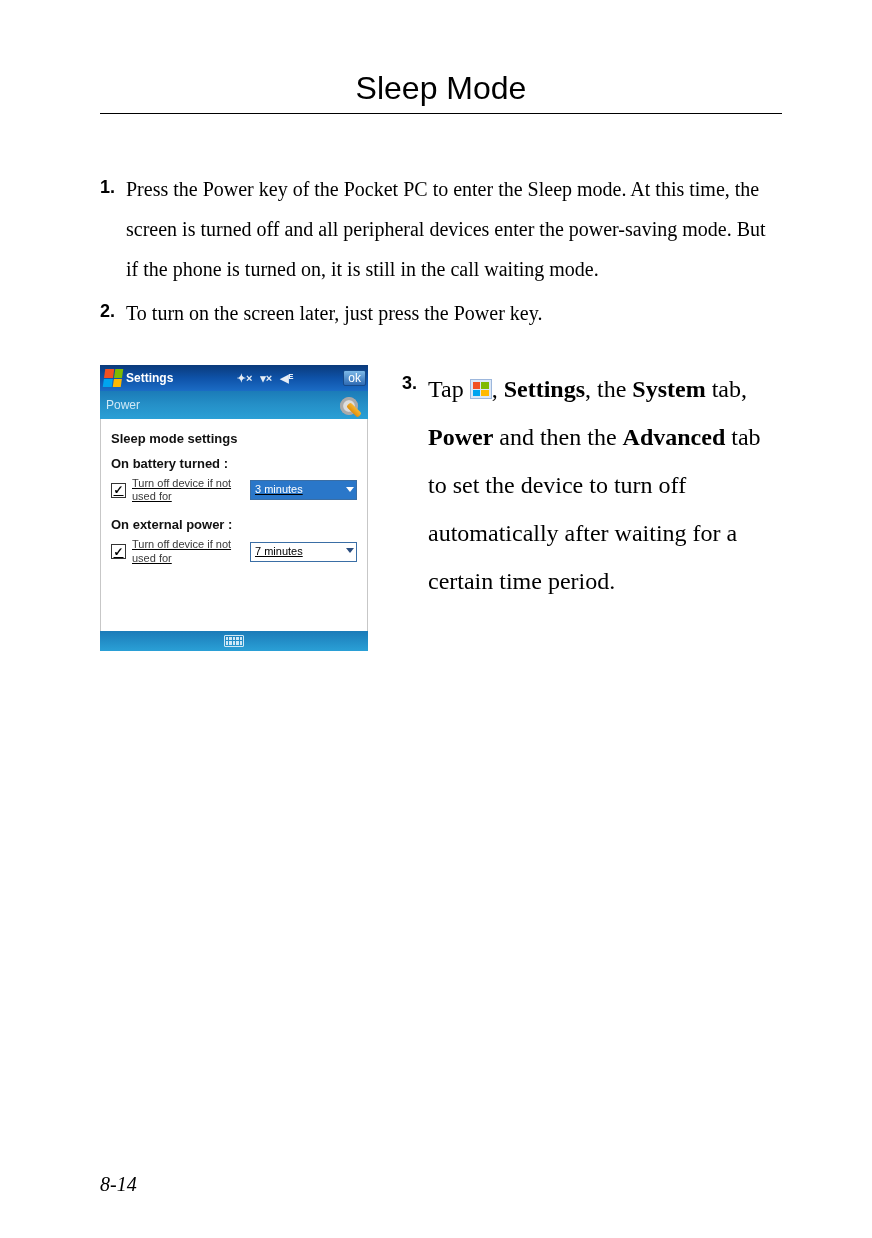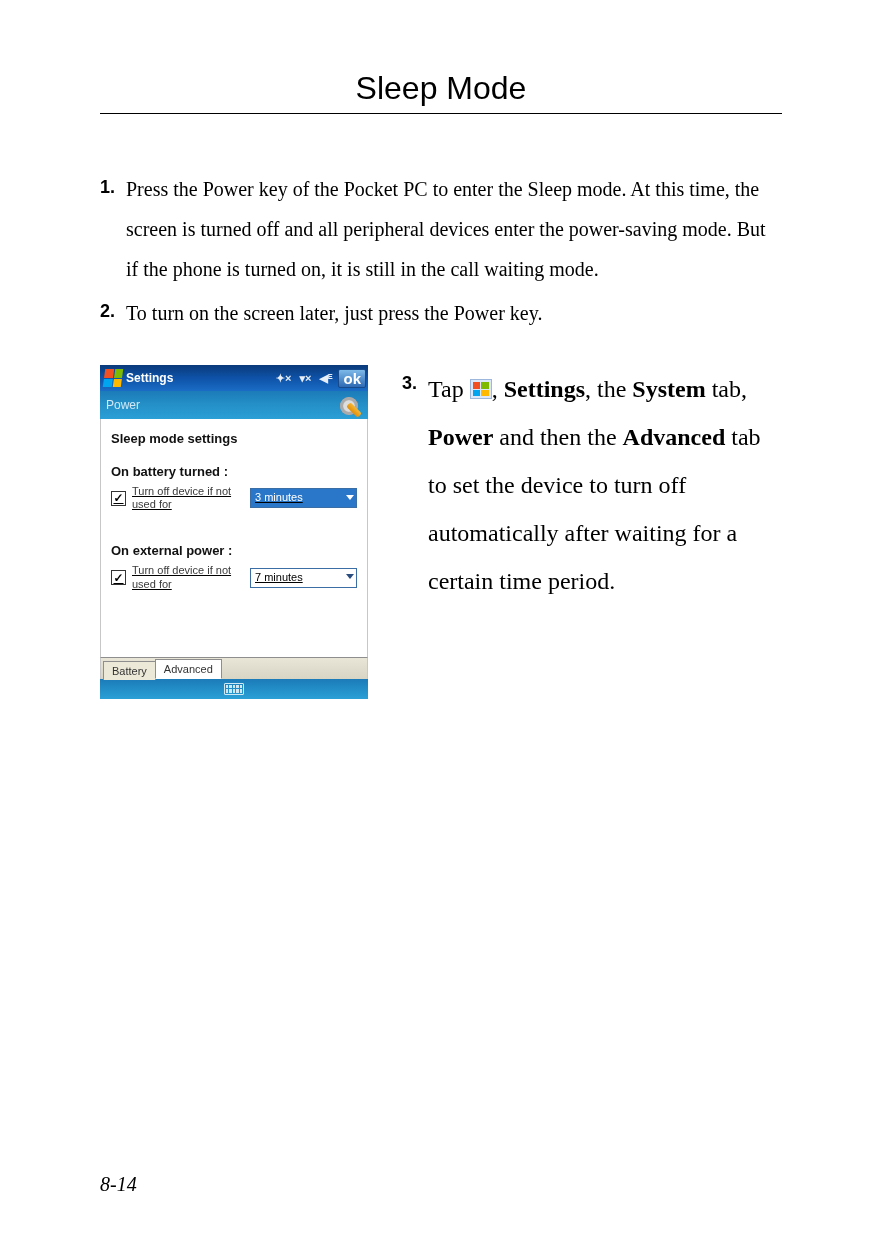--- a/index.html
+++ b/index.html
@@ -59,22 +59,22 @@
     }
     .start-flag span:nth-child(1){background:#f25022;}
     .start-flag span:nth-child(2){background:#7fba00;}
     .start-flag span:nth-child(3){background:#00a4ef;}
     .start-flag span:nth-child(4){background:#ffb900;}
     .sc-titlebar .spacer { flex:1; }
     .tb-icon { color:#fff; font-size:11px; font-weight:700; opacity:.9; padding:0 2px; }
     .ok-btn {
       background: linear-gradient(#7db9e8,#2e6ab3);
       border:1px solid #164a8a;
-      color:#fff; font-weight:700; font-size:15px;
-      padding:1px 4px; border-radius:2px; line-height:1;
+      color:#fff; font-weight:400; font-size:12px;
+      padding:1px 4px; border-radius:2px; line-height:1;margin-left:44px;
     }
     .sc-subbar {
       height: 28px;
       background: linear-gradient(#1b7bb8 0%, #2590c8 50%, #2aa0d6 100%);
       display:flex; align-items:center;
       padding: 0 6px;
       position: relative;
     }
     .sc-subbar .label { color:#cfe8f6; font-size:12px; }
     .sc-subbar .gear {
@@ -93,21 +93,21 @@
       border-radius:2px;
       transform: rotate(45deg);
       left:8px; top:14px;
     }
     .sc-body {
       background:#fff;
       padding: 12px 10px 18px 10px;
       border-left:1px solid #c7c7c7;
       border-right:1px solid #c7c7c7;
     }
-    .sc-h { font-weight:700; font-size:13px; color:#111; margin-bottom:18px; }
+    .sc-h { font-weight:700; font-size:13px; color:#111; margin-bottom:10px; }
     .sc-s { font-weight:700; font-size:13px; color:#111; margin-bottom:6px; margin-top:6px;}
     .cb-row {
       display:flex; align-items:center; gap:6px; margin-bottom:8px;text-decoration:underline;
     }
     .cb {
       width:15px; height:15px; border:1.5px solid #333; flex-shrink:0;
       display:flex; align-items:center; justify-content:center; font-size:12px; font-weight:700;
     }
     .cb::after { content:"✓"; color:#000; }
     .cb-label { font-size:11px; color:#3a3a3a; line-height:1.2; width:112px; }
@@ -222,35 +222,31 @@
       <div class="sc-s">On battery turned :</div>
       <div class="cb-row">
         <div class="cb"></div>
         <div class="cb-label">Turn off device if not used for</div>
         <div class="sel sel-active">
           <span>3 minutes</span>
           <span class="tri"></span>
         </div>
       </div>
 
-      <div class="sc-s" style="margin-top:32px;">On external power :</div>
+      <div class="sc-s" style="margin-top:14px;">On external power :</div>
       <div class="cb-row">
         <div class="cb"></div>
         <div class="cb-label">Turn off device if not used for</div>
         <div class="sel">
           <span>7 minutes</span>
           <span class="tri"></span>
         </div>
       </div>
     </div>
     <div style="height:40px; border-left:1px solid #c7c7c7; border-right:1px solid #c7c7c7;"></div>
-    <div class="sc-tabs">
-      <div class="tab">Battery</div>
-      <div class="tab active">Advanced</div>
-    </div>
     <div class="sc-bottombar">
       <div class="kbd-icon">
           <span></span>
           <span></span>
           <span></span>
           <span></span>
           <span></span>
           <span></span>
           <span></span>
           <span></span>

